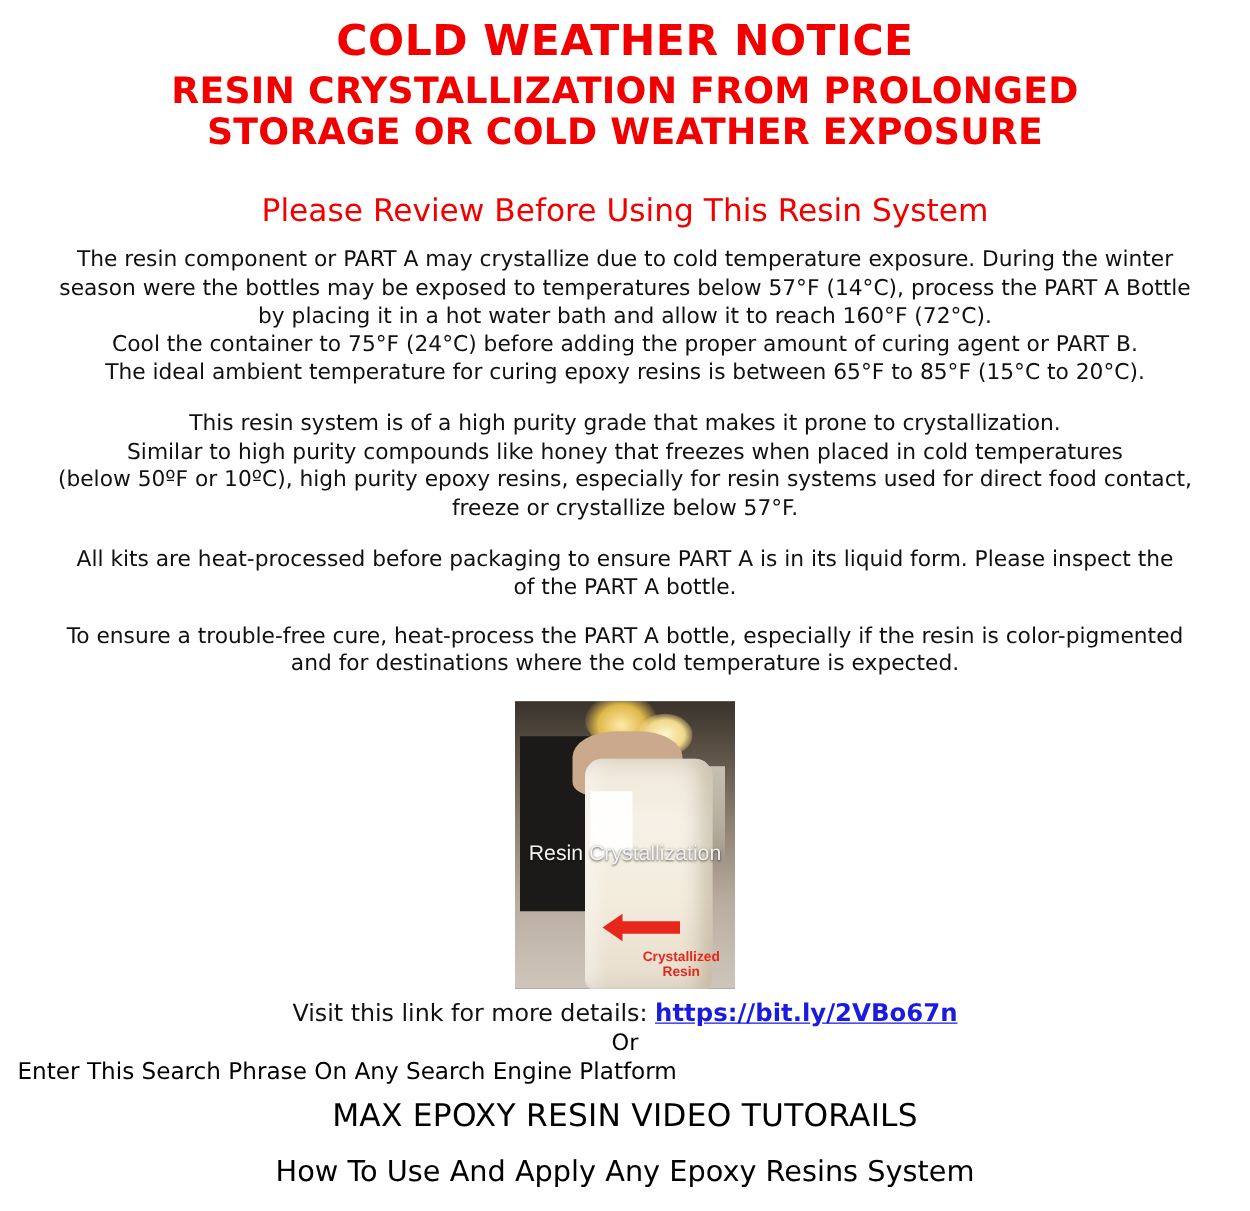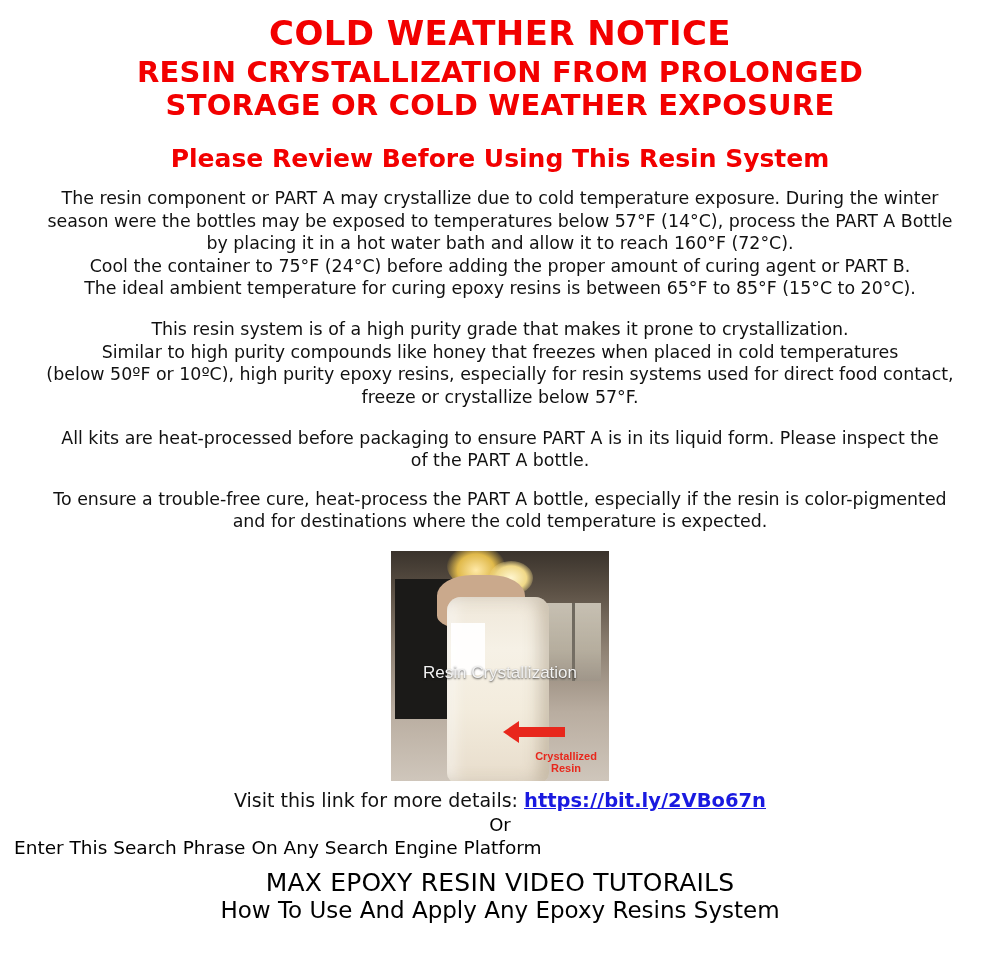--- a/index.html
+++ b/index.html
@@ -39,23 +39,23 @@
     letter-spacing: 0.2px;
   }
   .headline .l3 {
     font-size: 29px;
     display: block;
     letter-spacing: 0.2px;
   }
   .subhead {
     text-align: center;
     color: #f20000;
-    font-weight: bold;
+    font-weight: normal;
     font-size: 25px;
-    margin-top: 22px;
+    margin-top: 32px;
     margin-bottom: 14px;
   }
   .body-para {
     text-align: center;
     font-size: 17.4px;
     line-height: 1.30;
     color: #111111;
     margin: 0 auto;
     width: 960px;
   }
@@ -64,21 +64,21 @@
   }
   .gap-sm {
     height: 16px;
   }
   .media-wrap {
     display: flex;
     justify-content: center;
     margin-top: 18px;
   }
   .thumb {
-    width: 218px;
+    width: 176px;
     height: 230px;
     position: relative;
     overflow: hidden;
     background: #6d6154;
   }
   .thumb .room {
     position: absolute;
     left: 0; top: 0; right: 0; bottom: 0;
     background:
       linear-gradient(180deg, #3a332c 0%, #5d5246 18%, #8d8072 42%, #b9ada0 70%, #cfc6bb 100%);
@@ -218,21 +218,21 @@
   }
   .tut1 {
     text-align: center;
     font-size: 25px;
     margin-top: 10px;
     letter-spacing: 0.2px;
   }
   .tut2 {
     text-align: center;
     font-size: 23px;
-    margin-top: 0;
+    margin-top: 18px;
   }
 </style>
 </head>
 <body>
 
 <div class="page">
 
   <div class="headline">
     <span class="l1">COLD WEATHER NOTICE</span>
     <span class="l2">RESIN CRYSTALLIZATION FROM PROLONGED</span>

